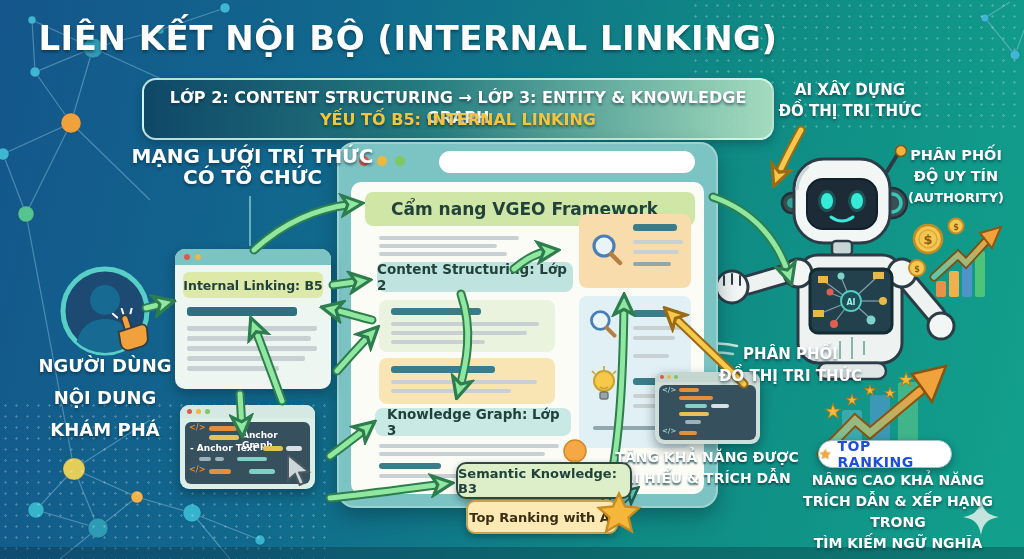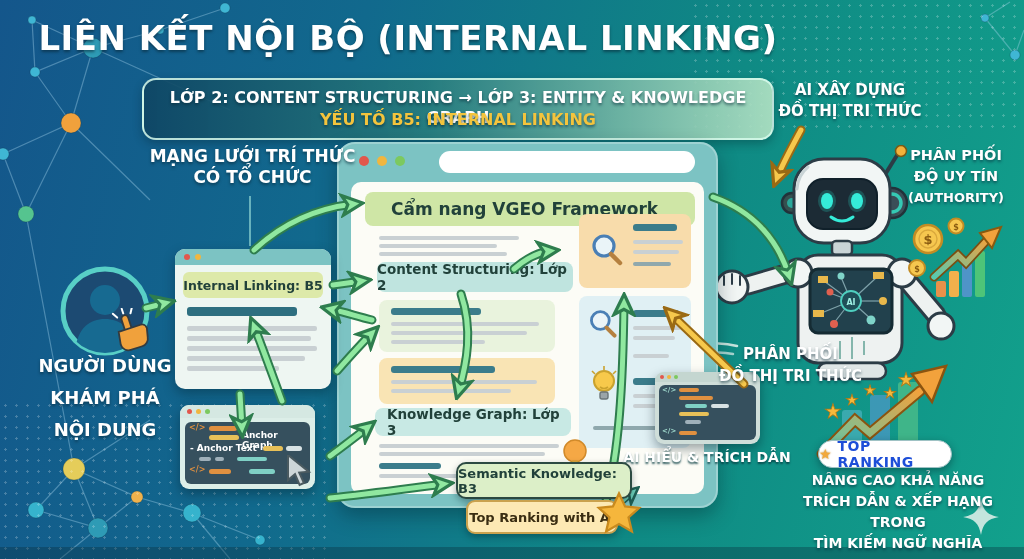--- a/index.html
+++ b/index.html
@@ -88,21 +88,21 @@
   <div class="lbl" style="left:0;top:22px;width:816px;font-size:34px;line-height:32px;letter-spacing:.5px;">LIÊN KẾT NỘI BỘ (INTERNAL LINKING)</div>
 
   <div class="abs" style="left:142px;top:78px;width:628px;height:58px;border-radius:14px;z-index:10;
               border:2px solid rgba(215,250,235,.85);
               background:linear-gradient(90deg,rgba(15,70,100,.92),rgba(40,125,125,.88) 45%,rgba(175,225,195,.92));
               box-shadow:0 4px 10px rgba(0,25,35,.3);">
     <div class="lbl" style="left:0;top:8px;width:100%;font-size:16px;line-height:20px;">LỚP 2: CONTENT STRUCTURING → LỚP 3: ENTITY &amp; KNOWLEDGE GRAPH</div>
     <div class="lbl" style="left:0;top:31px;width:100%;font-size:16px;color:#f3c43d;line-height:18px;">YẾU TỐ B5: INTERNAL LINKING</div>
   </div>
 
-  <div class="lbl" style="left:125px;top:146px;width:255px;font-size:17px;">
+  <div class="lbl" style="left:125px;top:146px;width:255px;font-size:20px;">
     <div>MẠNG LƯỚI TRÍ THỨC</div>
     <div>CÓ TỔ CHỨC</div>
   </div>
   <div class="abs" style="left:249px;top:196px;width:2px;height:50px;background:rgba(150,220,215,.65);z-index:5;"></div>
 
   <svg class="abs" style="left:58px;top:264px;z-index:25;" width="94" height="94" viewBox="0 0 94 94">
     <defs>
         <clipPath id="ucl">
           <circle cx="47" cy="47" r="42"></circle>
         </clipPath>
@@ -121,22 +121,22 @@
           <path d="M28 6 L31 1"></path>
       </g>
       <g fill="#f0a13c" stroke="#333b40" stroke-width="1.8">
         <rect x="17.5" y="6" width="7" height="19" rx="3.5"></rect>
         <path d="M11 20 h23 a5 5 0 0 1 5 5 l-2 9 a8 8 0 0 1 -8 7 h-12 a8 8 0 0 1 -8 -8 z"></path>
       </g>
     </g>
   </svg>
   <div class="lbl" style="left:15px;top:350px;width:180px;font-size:18px;line-height:32px;">
     <div>NGƯỜI DÙNG</div>
+    <div>NỘI DUNG</div>
     <div>KHÁM PHÁ</div>
-    <div>NỘI DUNG</div>
   </div>
 
   <div id="b5card">
     <div id="b5head">
       <span class="cdot" style="left:9px;top:5px;width:6px;height:6px;background:#e2574c;"></span>
       <span class="cdot" style="left:20px;top:5px;width:6px;height:6px;background:#f0b63f;"></span>
     </div>
     <div class="pill" style="left:8px;top:23px;width:140px;height:26px;background:#dde9a9;border-radius:6px;justify-content:center;font-size:12.5px;">Internal Linking: B5</div>
     <div class="tealbar" style="left:12px;top:58px;width:110px;height:9px;background:#2e6f80;"></div>
     <div class="line" style="left:12px;top:77px;width:130px;height:5px;"></div>
@@ -407,20 +407,21 @@
   <div class="lbl" style="left:893px;top:145px;width:126px;font-size:14.5px;">
     <div>PHÂN PHỐI</div>
     <div>ĐỘ UY TÍN</div>
     <div style="font-size:13px;">(AUTHORITY)</div>
   </div>
   <div class="lbl" style="left:698px;top:343px;width:185px;font-size:15px;line-height:22px;">
     <div>PHÂN PHỐI</div>
     <div>ĐỒ THỊ TRI THỨC</div>
   </div>
   <div class="lbl" style="left:612px;top:447px;width:190px;font-size:14px;text-shadow:0 2px 2px rgba(8,60,65,.8);">
+    <div>TĂNG KHẢ NĂNG ĐƯỢC</div>
     <div>AI HIỂU &amp; TRÍCH DẪN</div>
   </div>
   <div class="lbl" style="left:778px;top:470px;width:240px;font-size:14px;">
     <div>NÂNG CAO KHẢ NĂNG</div>
     <div>TRÍCH DẪN &amp; XẾP HẠNG TRONG</div>
     <div>TÌM KIẾM NGỮ NGHĨA</div>
   </div>
 
   <svg class="abs" style="left:0;top:0;z-index:40;pointer-events:none;" width="1024" height="559" viewBox="0 0 1024 559">
     <defs>

